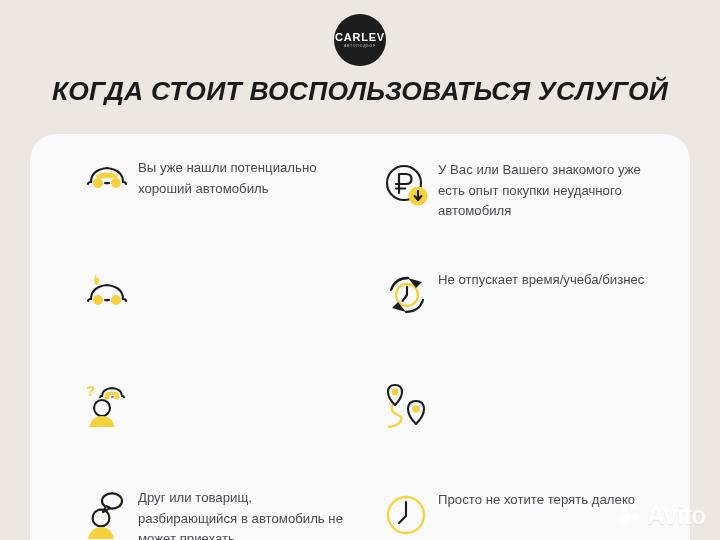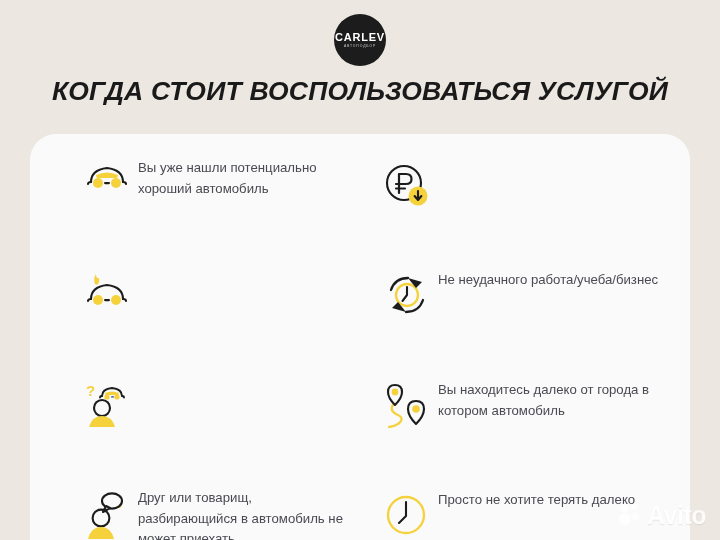--- a/index.html
+++ b/index.html
@@ -210,47 +210,47 @@
 
     <div class="item">
       <div class="item-icon">
         <svg width="48" height="46" viewBox="0 0 48 46">
           <circle cx="21" cy="21" r="17" fill="none" stroke="#1c1c1c" stroke-width="2.1"></circle>
           <path d="M16 31 L16 12 L23 12 Q28.5 12 28.5 17 Q28.5 22 23 22 L13 22 M13 26.5 L22 26.5" fill="none" stroke="#1c1c1c" stroke-width="2.2" stroke-linecap="round" stroke-linejoin="round"></path>
           <circle cx="35" cy="34" r="9.5" fill="#f5d23c"></circle>
           <path d="M35 29 L35 37 M31.6 34 L35 38 L38.4 34" fill="none" stroke="#1c1c1c" stroke-width="2.1" stroke-linecap="round" stroke-linejoin="round"></path>
         </svg>
       </div>
+      <div class="item-text">У Вас или Вашего знакомого уже есть опыт покупки неудачного автомобиля</div>
     </div>
 
     <div class="item">
       <div class="item-icon">
         <svg width="48" height="46" viewBox="0 0 48 46">
           <circle cx="24" cy="23" r="11" fill="none" stroke="#f5d23c" stroke-width="2.3"></circle>
           <path d="M24 15 L24 23 L19.5 29" fill="none" stroke="#1c1c1c" stroke-width="2.1" stroke-linecap="round" stroke-linejoin="round"></path>
           <path d="M8 18 Q12 6 25 6" fill="none" stroke="#1c1c1c" stroke-width="2.3" stroke-linecap="round"></path>
           <path d="M40 28 Q36 40 23 40" fill="none" stroke="#1c1c1c" stroke-width="2.3" stroke-linecap="round"></path>
           <path d="M25 6 L39 10 L33 16 Z" fill="#1c1c1c"></path>
           <path d="M23 40 L9 36 L15 30 Z" fill="#1c1c1c"></path>
         </svg>
       </div>
-      <div class="item-text">Не неудачного работа/учеба/бизнес</div>
+      <div class="item-text">Не отпускает время/учеба/бизнес</div>
     </div>
 
     <div class="item">
       <div class="item-icon">
         <svg width="50" height="48" viewBox="0 0 50 48">
           <path d="M13 20 Q6 28 14 32 Q24 36 16 42 Q11 45 7 45" fill="none" stroke="#f5d23c" stroke-width="2.3" stroke-linecap="round"></path>
           <path d="M13 3 Q20 3 20 10 Q20 16 13 23 Q6 16 6 10 Q6 3 13 3 Z" fill="#fafafa" stroke="#1c1c1c" stroke-width="2.1" stroke-linejoin="round"></path>
           <circle cx="13" cy="10" r="3.4" fill="#f5d23c"></circle>
           <path d="M34 19 Q42 19 42 27 Q42 34 34 42 Q26 34 26 27 Q26 19 34 19 Z" fill="#fafafa" stroke="#1c1c1c" stroke-width="2.1" stroke-linejoin="round"></path>
           <circle cx="34" cy="27" r="3.8" fill="#f5d23c"></circle>
         </svg>
       </div>
-      <div class="item-text">Вы находитесь далеко от города в котором автомобиль</div>
     </div>
 
     <div class="item">
       <div class="item-icon">
         <svg width="48" height="46" viewBox="0 0 48 46">
           <circle cx="23" cy="23" r="18" fill="none" stroke="#f5d23c" stroke-width="2.3"></circle>
           <path d="M23 10 L23 24 L16 31" fill="none" stroke="#1c1c1c" stroke-width="2.1" stroke-linecap="round" stroke-linejoin="round"></path>
         </svg>
       </div>
       <div class="item-text">Просто не хотите терять далеко</div>

